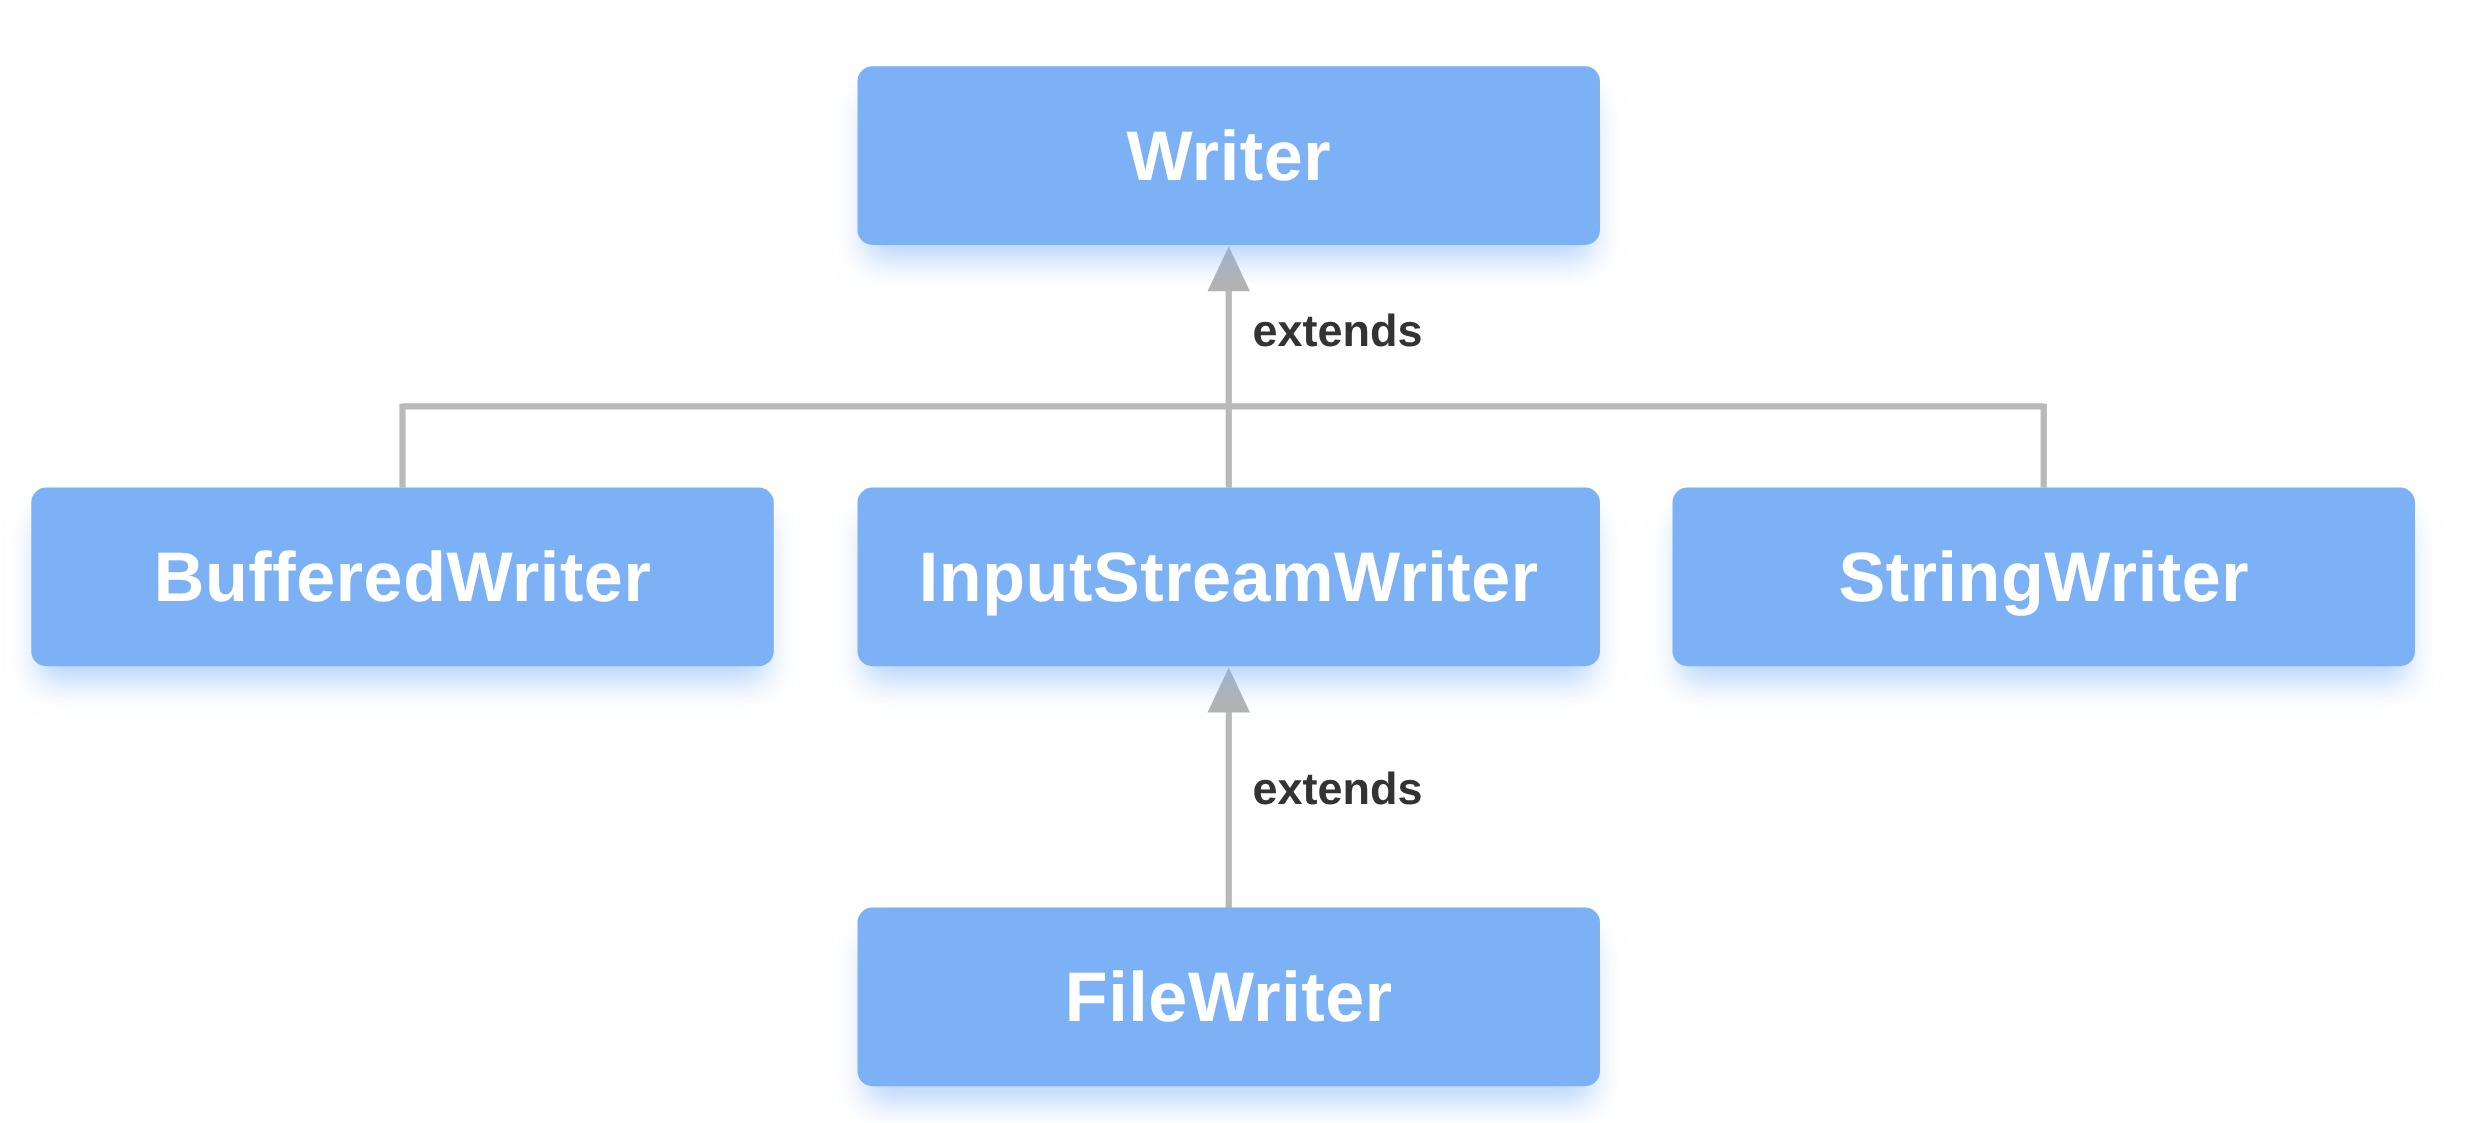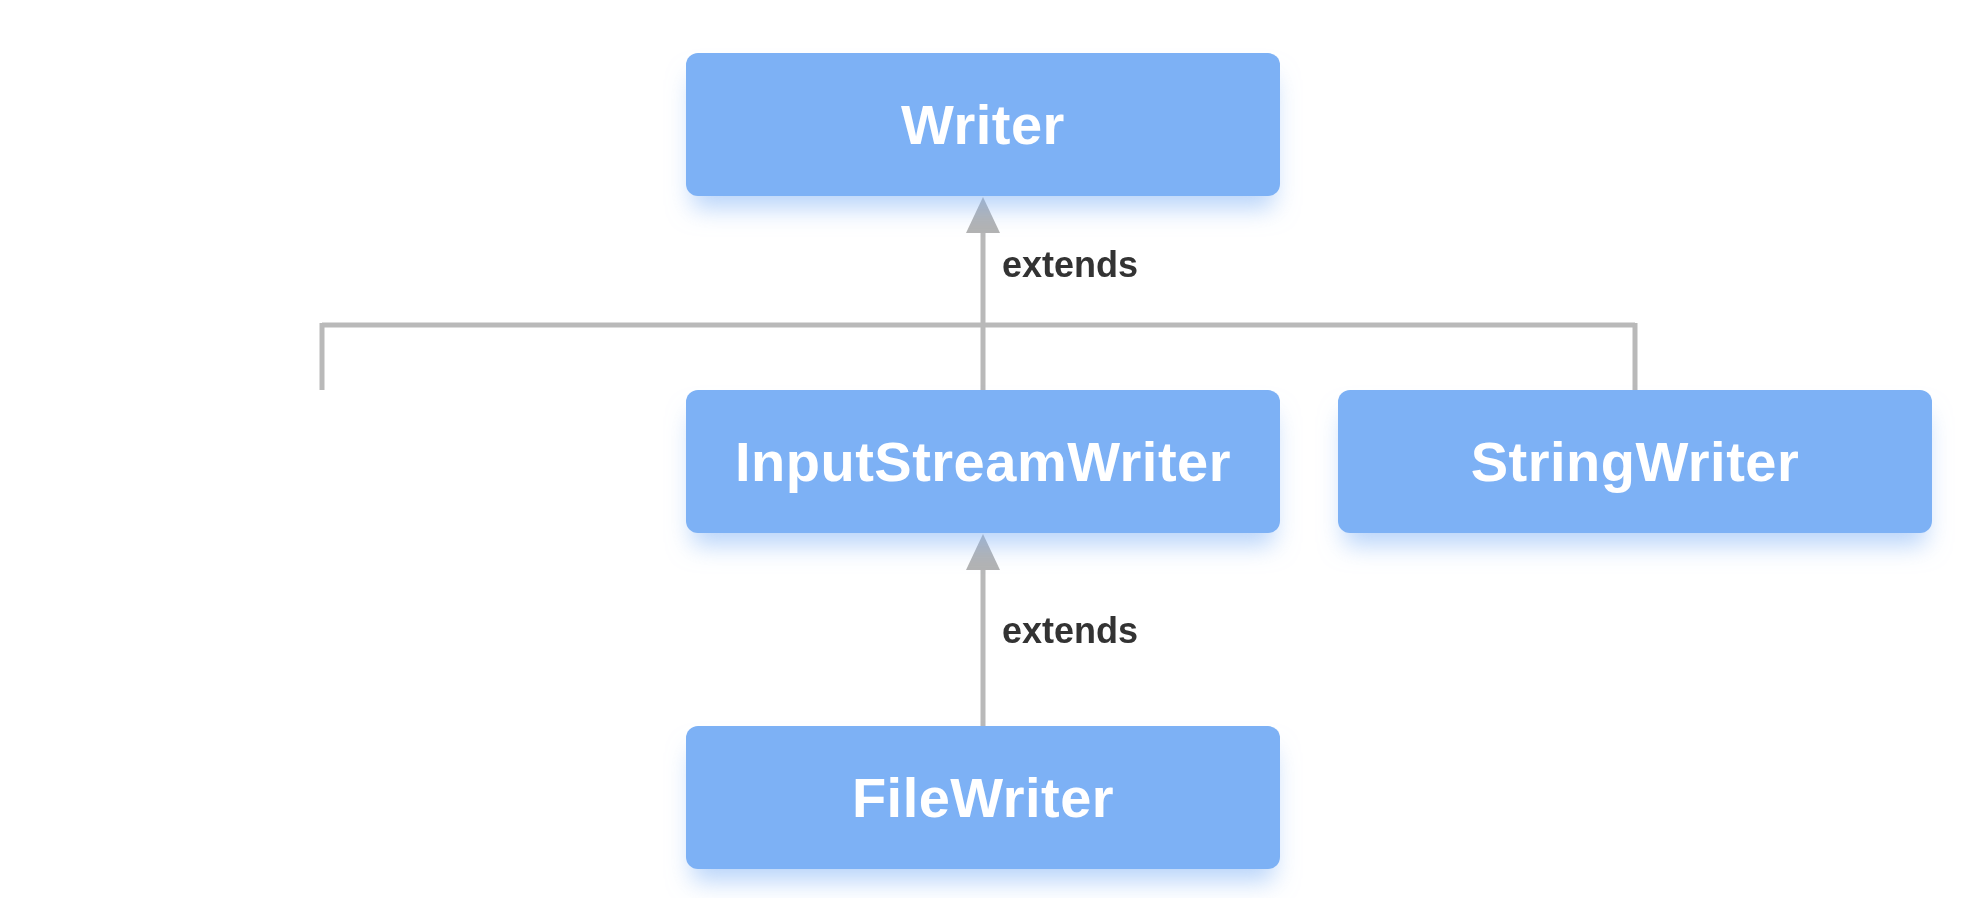--- a/index.html
+++ b/index.html
@@ -81,20 +81,23 @@
 
     <line x1="983" y1="540" x2="983" y2="727"></line>
 
     <polygon points="983,534 966,570 1000,570"></polygon>
   </svg>
 
   <div class="node" id="node-writer">
     <span>Writer</span>
   </div>
 
+  <div class="node" id="node-buffered">
+    <span>BufferedWriter</span>
+  </div>
 
   <div class="node" id="node-inputstream">
     <span>InputStreamWriter</span>
   </div>
 
   <div class="node" id="node-string">
     <span>StringWriter</span>
   </div>
 
   <div class="node" id="node-file">

